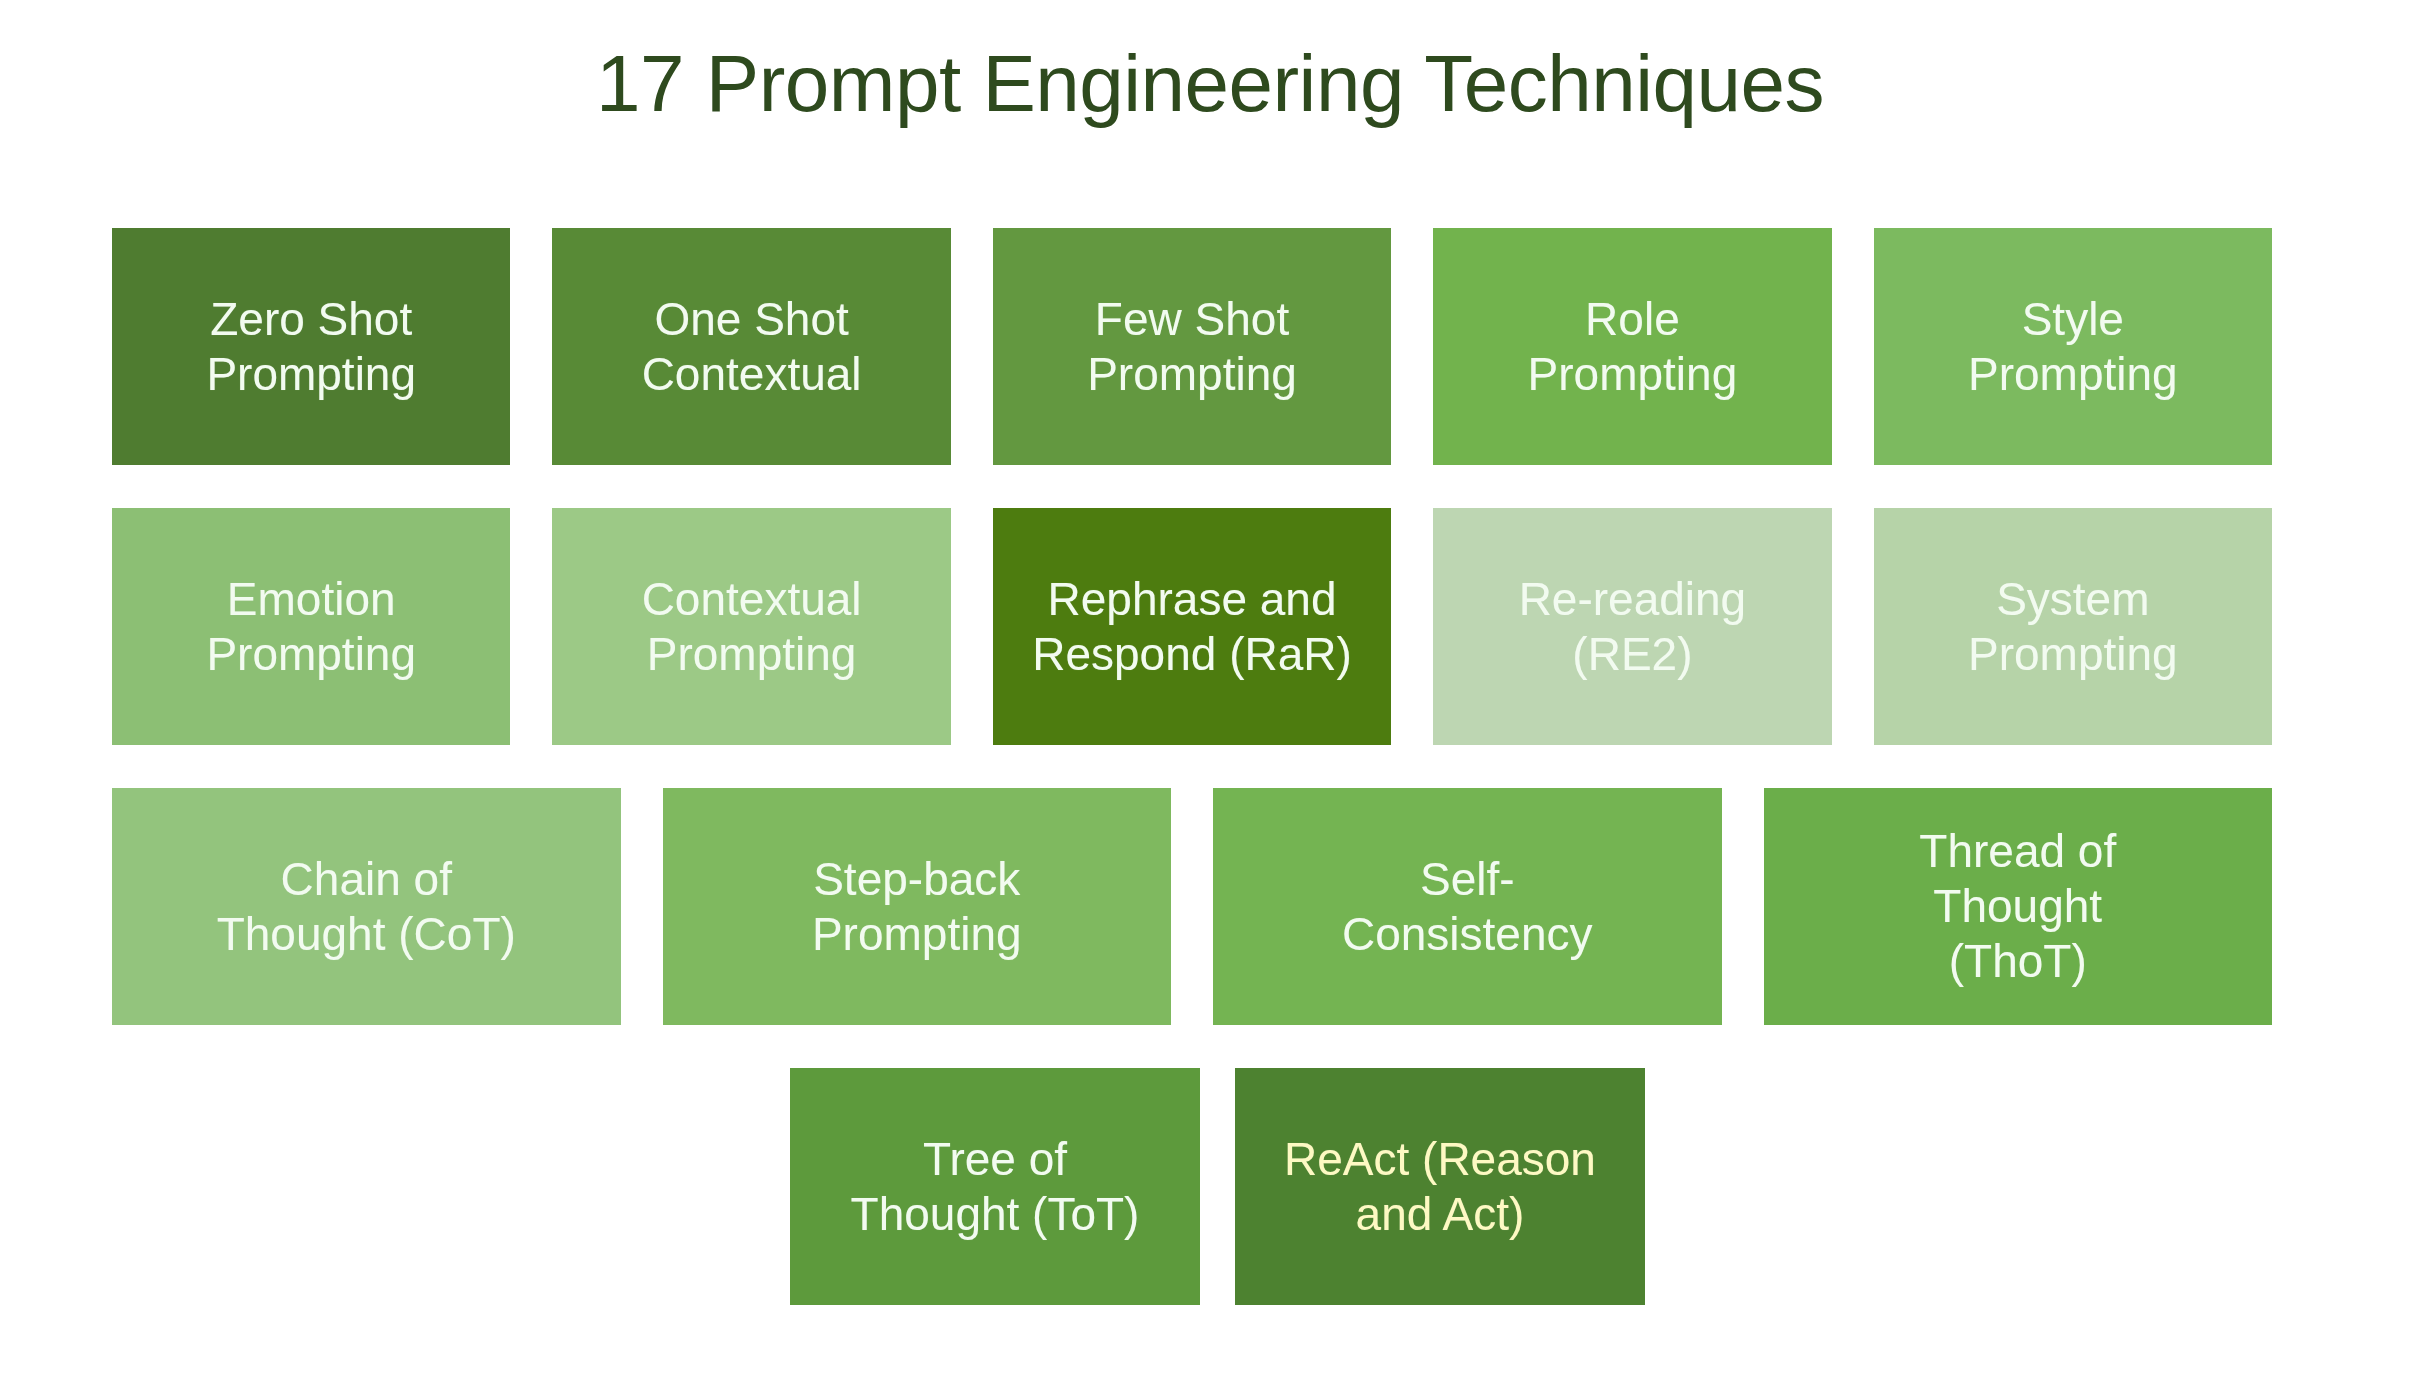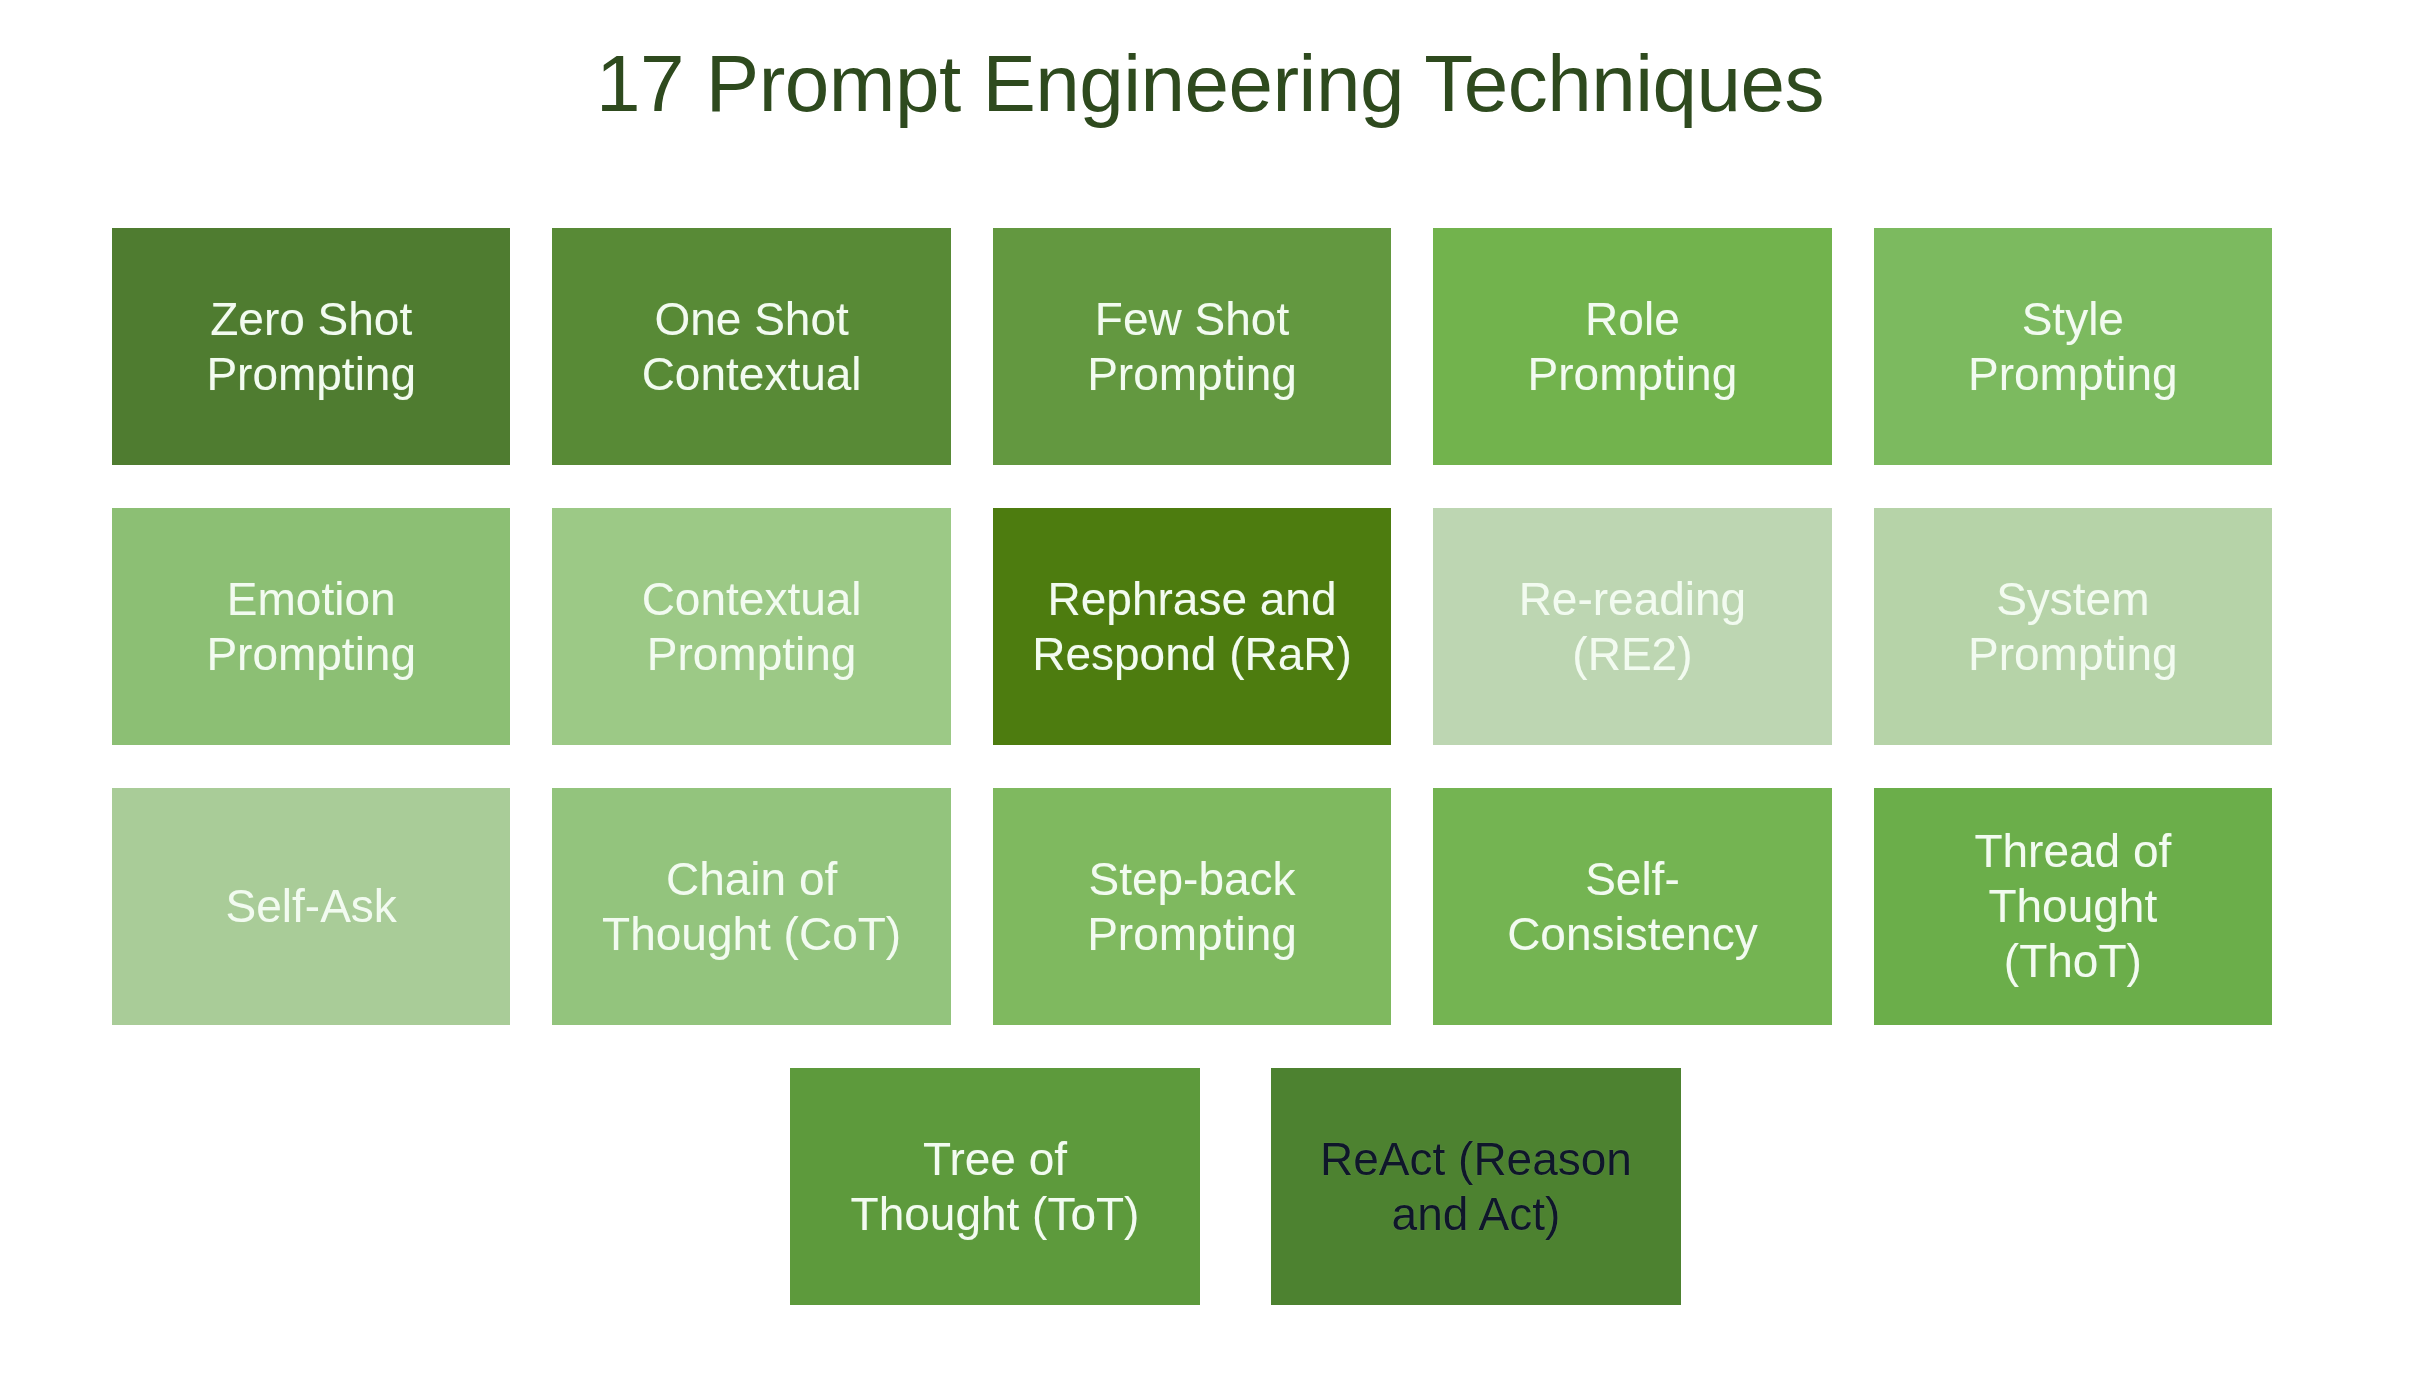--- a/index.html
+++ b/index.html
@@ -128,23 +128,20 @@
         <span>Re-reading
 (RE2)</span>
       </div>
       <div class="tile" style="background-color: rgb(182, 211, 168); color: rgb(242, 251, 240);">
         <span>System
 Prompting</span>
       </div>
     </div>
 
     <div class="row r3">
-      <div class="tile" style="background-color: rgb(169, 204, 152); color: rgb(242, 251, 240);">
-        <span>Self-Ask</span>
-      </div>
       <div class="tile" style="background-color: rgb(147, 196, 125); color: rgb(242, 251, 240);">
         <span>Chain of
 Thought (CoT)</span>
       </div>
       <div class="tile" style="background-color: rgb(127, 185, 95); color: rgb(242, 251, 240);">
         <span>Step-back
 Prompting</span>
       </div>
       <div class="tile" style="background-color: rgb(116, 180, 82); color: rgb(242, 251, 240);">
         <span>Self-
@@ -155,20 +152,20 @@
 Thought
 (ThoT)</span>
       </div>
     </div>
 
     <div class="row r4">
       <div class="tile" style="background-color: rgb(93, 154, 60); color: rgb(242, 251, 240);">
         <span>Tree of
 Thought (ToT)</span>
       </div>
-      <div class="tile" style="background-color: rgb(77, 130, 48); color: #0f172a; margin-left: 36px;">
+      <div class="tile" style="background-color: rgb(77, 130, 48); color: #fef9c3;">
         <span>ReAct (Reason
 and Act)</span>
       </div>
     </div>
 
   </div>
 </div>
 
 </body></html>

